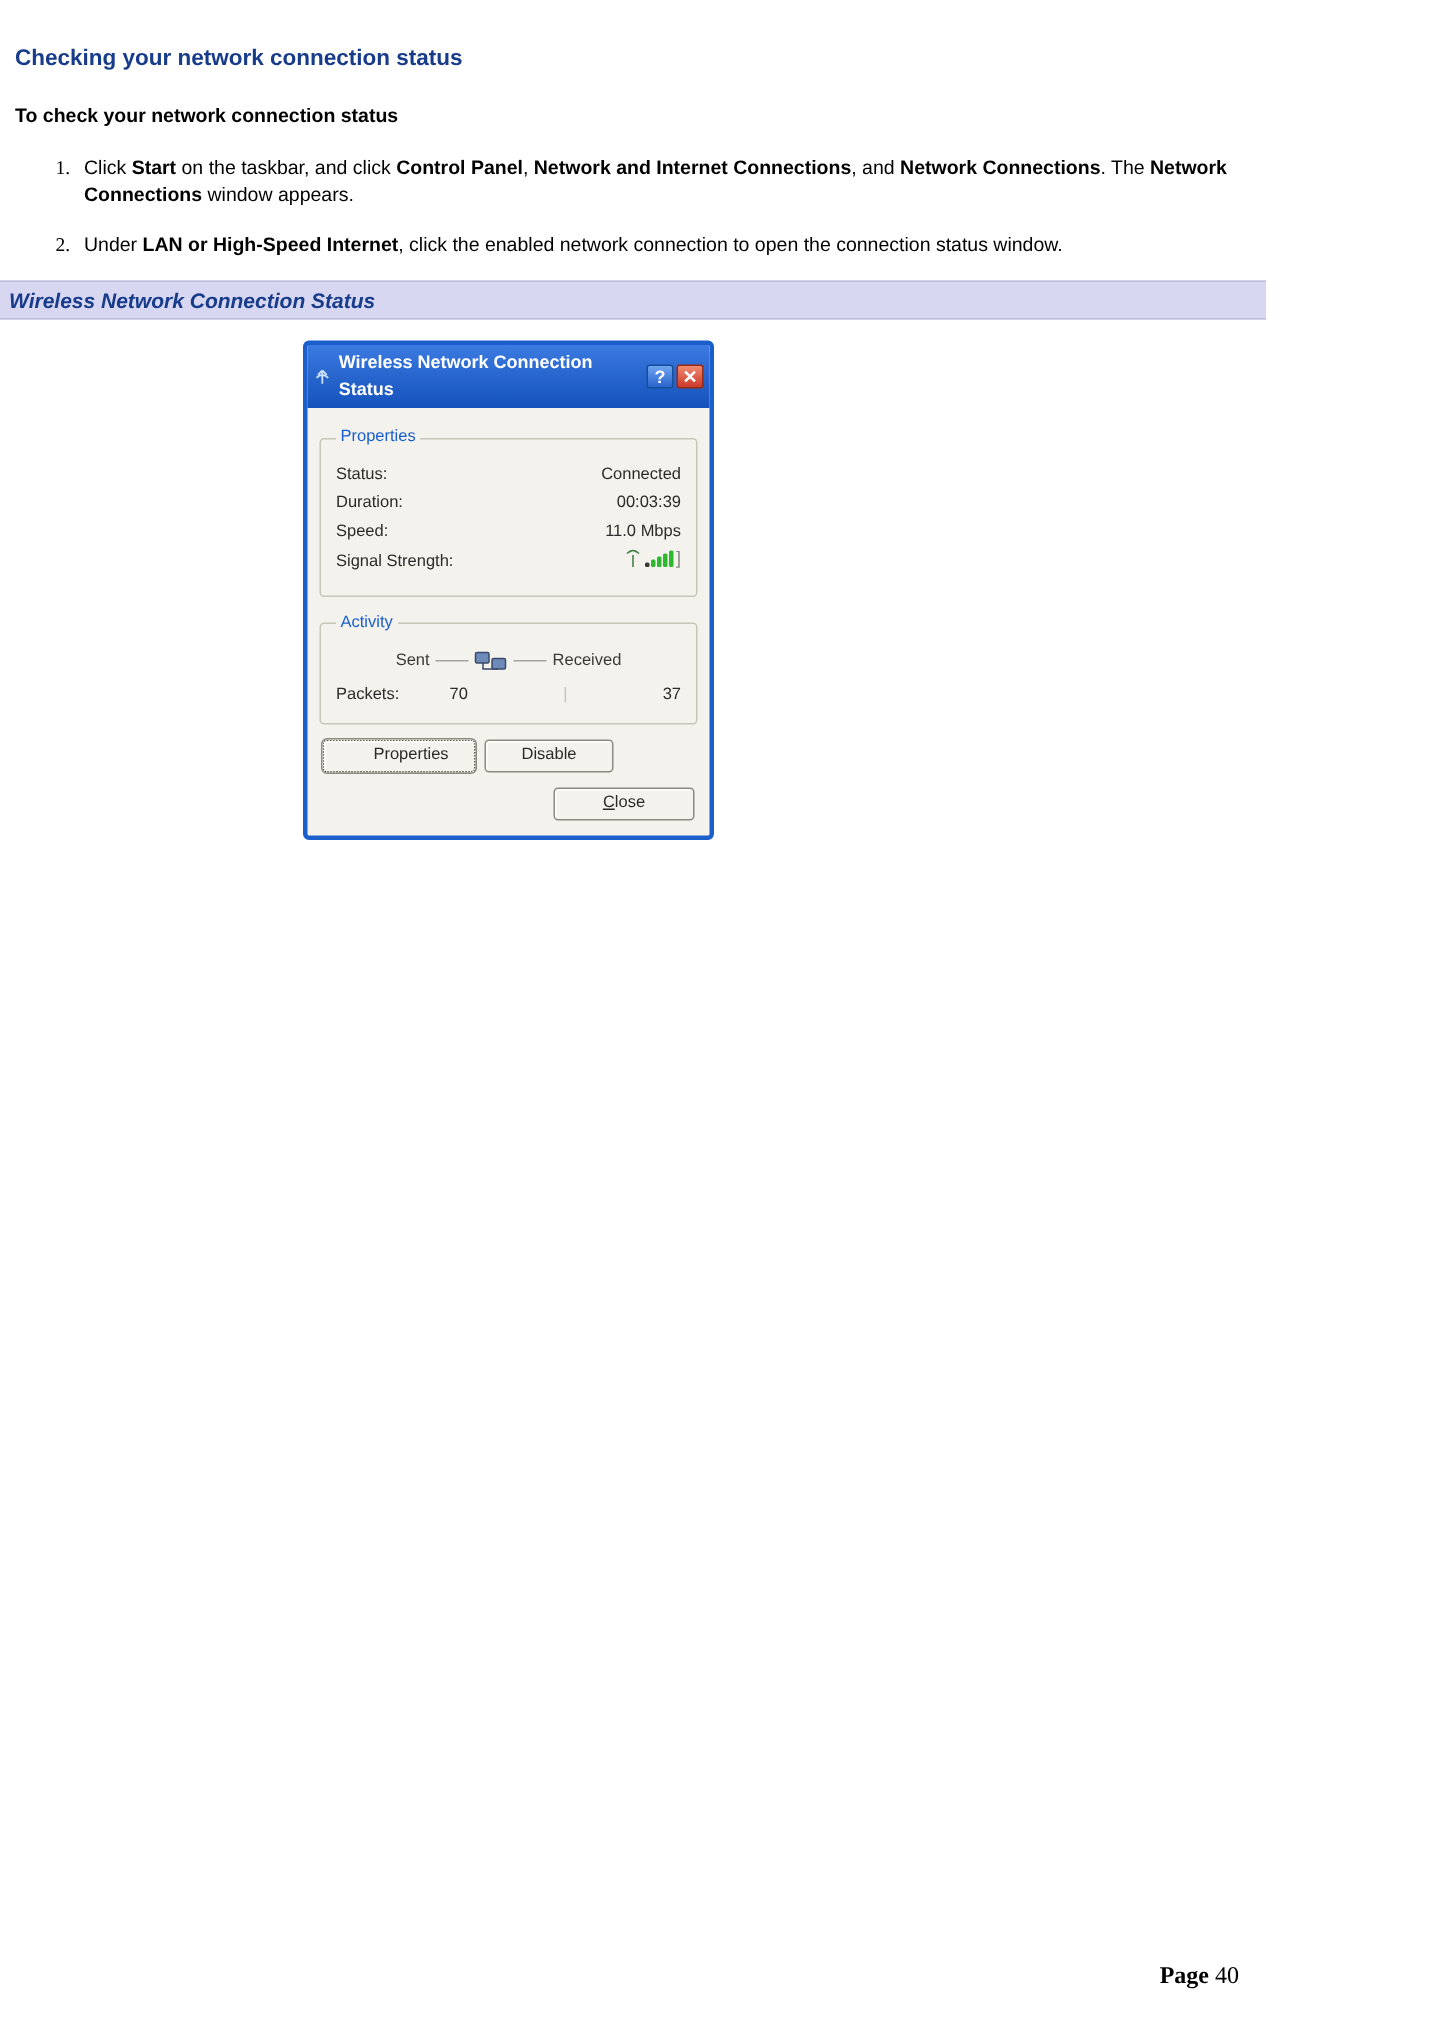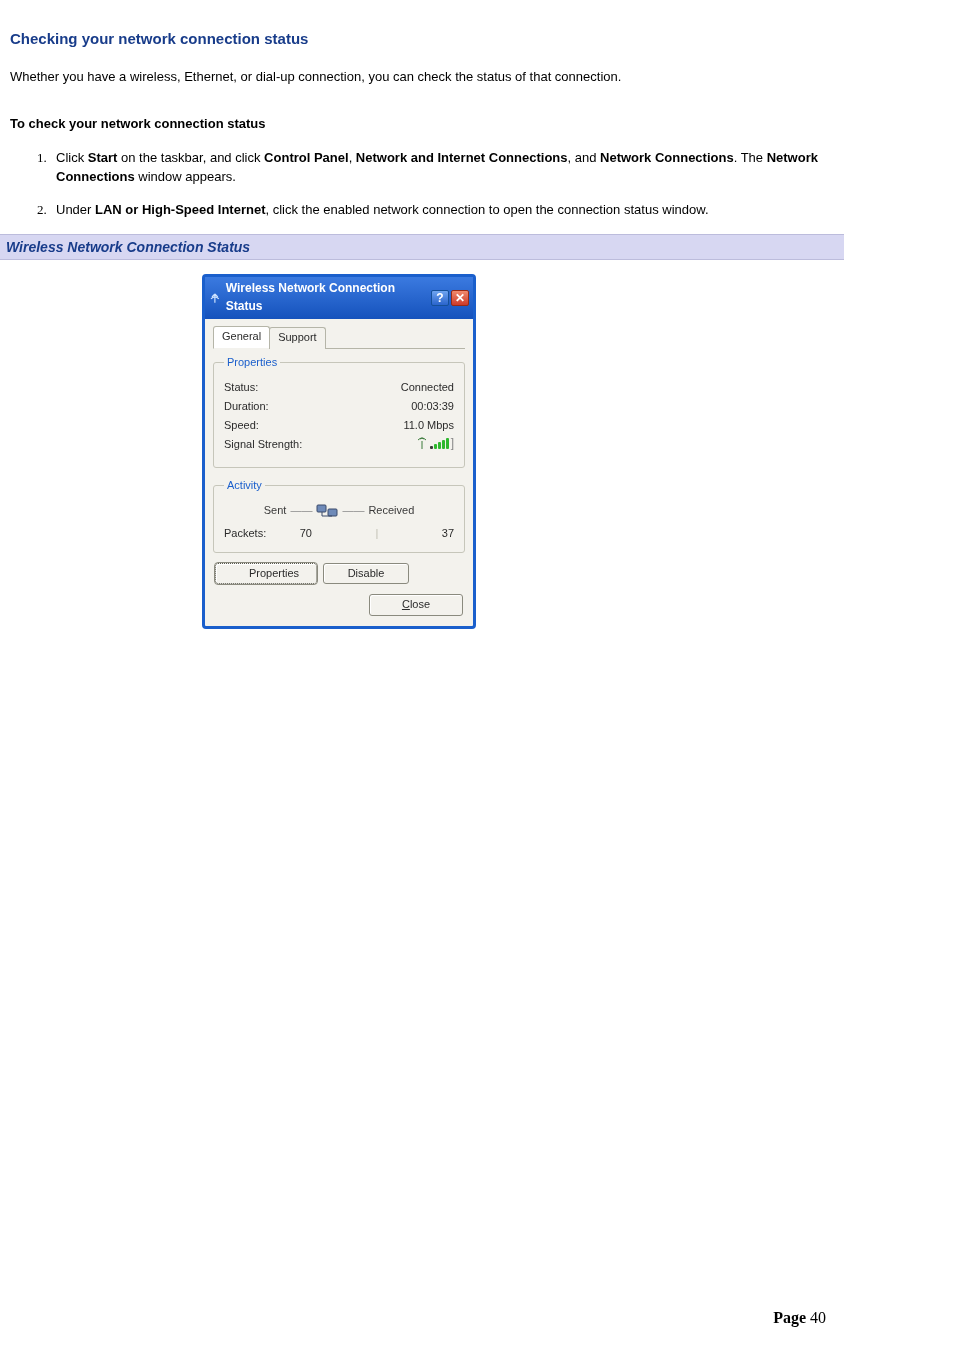--- a/index.html
+++ b/index.html
@@ -226,21 +226,20 @@
   }
   .page-num .lbl { font-weight: bold; }
 </style>
 </head>
 <body>
 
 <div class="page">
 
   <h2 class="section-title">Checking your network connection status</h2>
 
-  <p class="body-text">Whether you have a wireless, Ethernet, or dial-up connection, you can check the status of that connection.</p>
 
   <p class="sub-title">To check your network connection status</p>
 
   <ol class="steps">
     <li>
       <span>Click </span><b>Start</b><span> on the taskbar, and click </span><b>Control Panel</b><span>, </span><b>Network and Internet Connections</b><span>, and </span><b>Network Connections</b><span>. The </span><b>Network Connections</b><span> window appears.</span>
     </li>
     <li>
       <span>Under </span><b>LAN or High-Speed Internet</b><span>, click the enabled network connection to open the connection status window.</span>
     </li>
@@ -258,24 +257,20 @@
         </span>
         <span>Wireless Network Connection Status</span>
       </div>
       <div class="tb-btns">
         <div class="tb-btn">?</div>
         <div class="tb-btn close">✕</div>
       </div>
     </div>
 
     <div class="dialog-body">
-      <div class="tabs">
-        <div class="tab active">General</div>
-        <div class="tab">Support</div>
-      </div>
 
       <fieldset class="group">
         <legend>Properties</legend>
         <div class="row">
           <span class="label">Status:</span>
           <span class="value">Connected</span>
         </div>
         <div class="row">
           <span class="label">Duration:</span>
           <span class="value">00:03:39</span>

